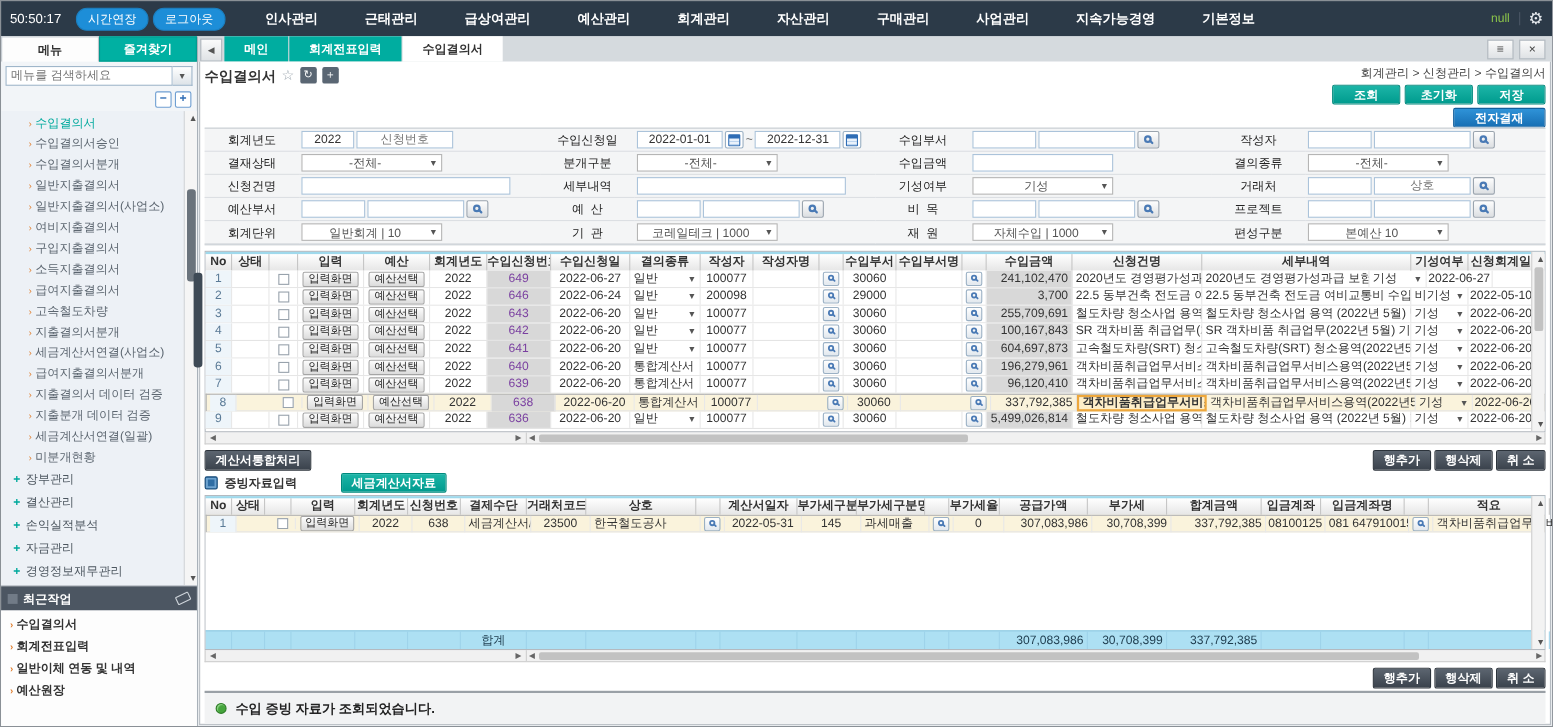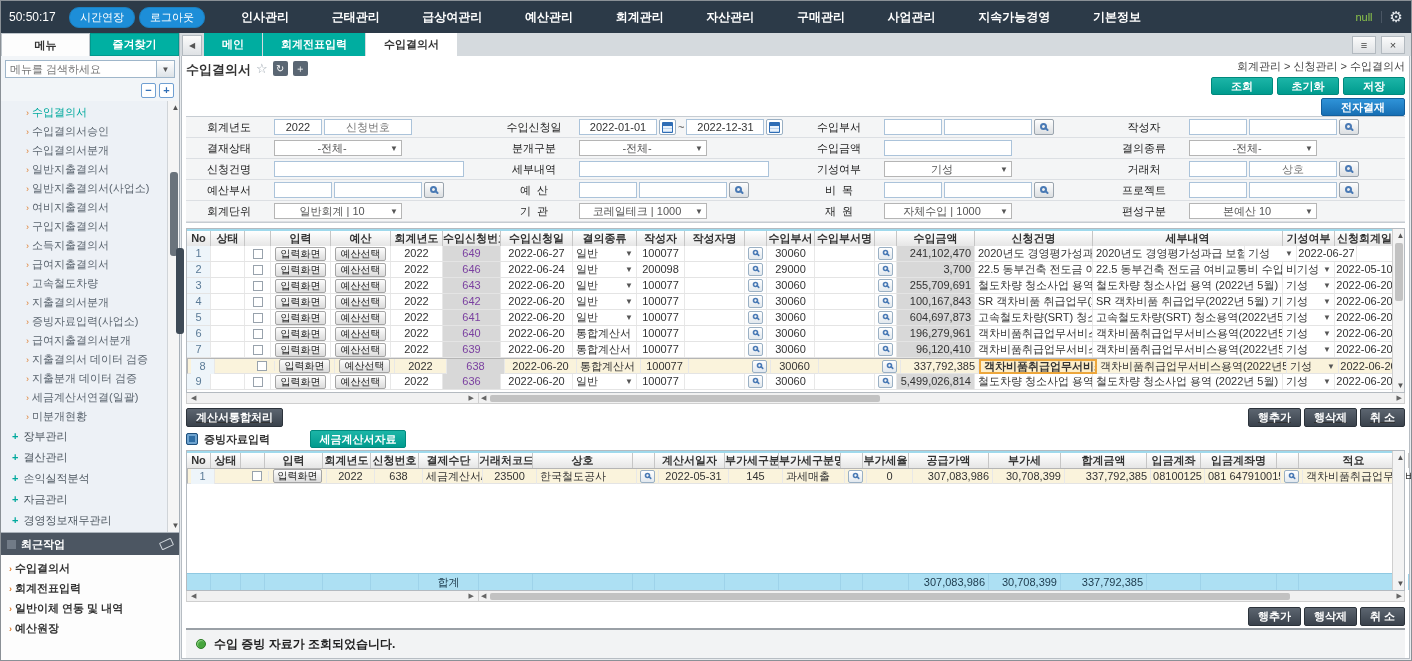--- a/index.html
+++ b/index.html
@@ -112,21 +112,21 @@
   .vrail { position:absolute; top:0; right:0; bottom:0; width:12px; background:#f3f3f3; border-left:1px solid #cfcfcf; display:flex; flex-direction:column; align-items:center; font-size:7px; color:#666; }
   .vrail .arr { padding:2px 0; cursor:pointer; }
   .vrail .thumb { width:8px; flex:0 0 58px; background:#c2c2c2; border-radius:2px; margin-top:1px; }
   .vrail .arr.bottom { margin-top:auto; }
   .hbar { height:11px; background:#f1f1f1; border:1px solid #cfcfcf; border-top:none; display:flex; align-items:center; font-size:7px; color:#666; }
   .hseg { width:292px; display:flex; justify-content:space-between; align-items:center; border-right:1px solid #cfcfcf; height:100%; padding:0 2px; }
   .hthumb { height:7px; background:#c2c2c2; border-radius:2px; margin-left:2px; }
   .harr { padding:0 2px; cursor:pointer; }
   .harr.right { margin-left:auto; }
 
-  .footer1 { flex:0 0 24px; display:flex; align-items:center; padding-top:3px;text-decoration:underline; }
+  .footer1 { flex:0 0 24px; display:flex; align-items:flex-end; padding-top:3px; }
   .footer1 .right { margin-left:auto; display:flex; gap:3px; }
   .evrow { flex:0 0 22px; display:flex; align-items:center; gap:6px; padding:2px 0; }
   .bluesq { width:12px; height:12px; background:#2e6da4; border-radius:2px; border:1px solid #1f507c; box-shadow:inset 0 0 0 2px #6ea3cf; }
   .evlabel { font-weight:bold; color:#333; }
   .evrow .btn-teal { margin-left:34px; min-width:96px; }
 
   .g2wrap { flex:1; display:flex; flex-direction:column; min-height:0; }
   .g2 { flex:1; display:flex; flex-direction:column; min-height:0; }
   .g2 .filler { flex:1; background:#fff; }
   .totrow { display:flex; height:17px; background:#ade0f3; border-top:1px solid #8fc9e2; }
@@ -184,21 +184,21 @@
           <div class="mi"><span class="chev">›</span><span>수입결의서승인</span></div>
           <div class="mi"><span class="chev">›</span><span>수입결의서분개</span></div>
           <div class="mi"><span class="chev">›</span><span>일반지출결의서</span></div>
           <div class="mi"><span class="chev">›</span><span>일반지출결의서(사업소)</span></div>
           <div class="mi"><span class="chev">›</span><span>여비지출결의서</span></div>
           <div class="mi"><span class="chev">›</span><span>구입지출결의서</span></div>
           <div class="mi"><span class="chev">›</span><span>소득지출결의서</span></div>
           <div class="mi"><span class="chev">›</span><span>급여지출결의서</span></div>
           <div class="mi"><span class="chev">›</span><span>고속철도차량</span></div>
           <div class="mi"><span class="chev">›</span><span>지출결의서분개</span></div>
-          <div class="mi"><span class="chev">›</span><span>증빙자료입력(사업소)</span></div>
+          <div class="mi"><span class="chev">›</span><span>세금계산서연결(사업소)</span></div>
           <div class="mi"><span class="chev">›</span><span>급여지출결의서분개</span></div>
           <div class="mi"><span class="chev">›</span><span>지출결의서 데이터 검증</span></div>
           <div class="mi"><span class="chev">›</span><span>지출분개 데이터 검증</span></div>
           <div class="mi"><span class="chev">›</span><span>세금계산서연결(일괄)</span></div>
           <div class="mi"><span class="chev">›</span><span>미분개현황</span></div>
           <div class="gi"><span class="plus">+</span><span>장부관리</span></div>
           <div class="gi"><span class="plus">+</span><span>결산관리</span></div>
           <div class="gi"><span class="plus">+</span><span>손익실적분석</span></div>
           <div class="gi"><span class="plus">+</span><span>자금관리</span></div>
           <div class="gi"><span class="plus">+</span><span>경영정보재무관리</span></div>

